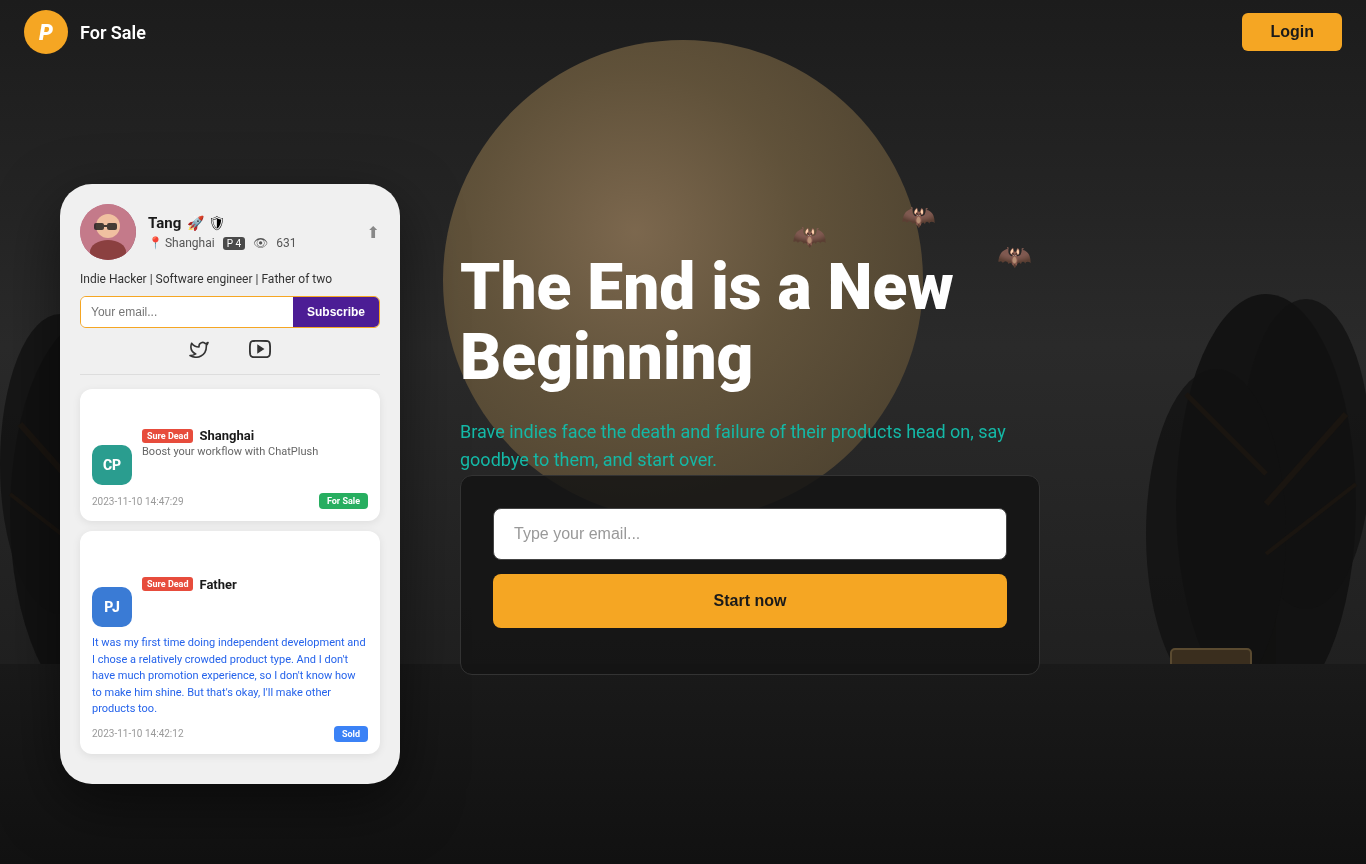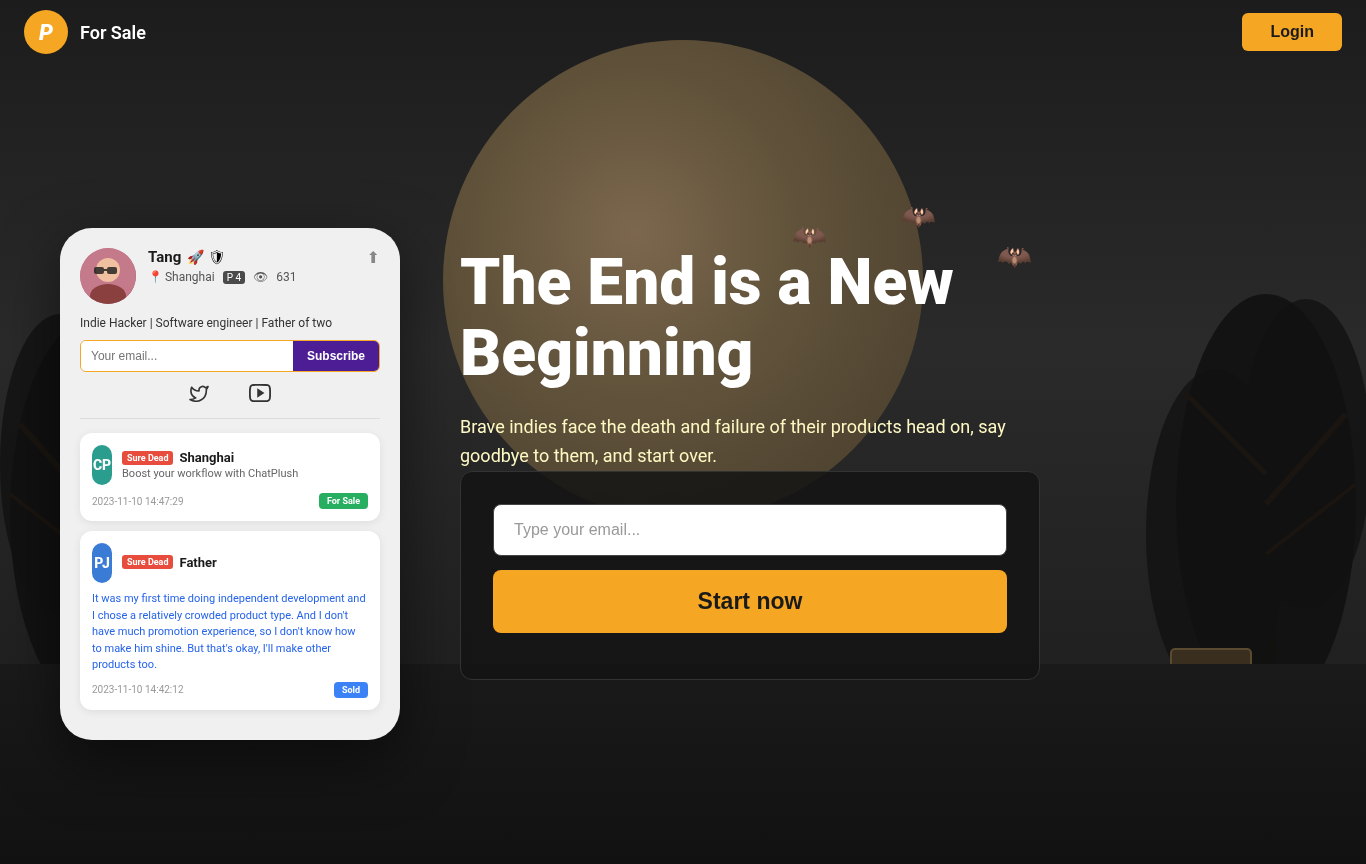--- a/index.html
+++ b/index.html
@@ -126,21 +126,21 @@
       background: #f0f0f0;
       border-radius: 32px;
       padding: 20px;
       box-shadow: 0 20px 60px rgba(0,0,0,0.5);
       margin-top: 40px;
     }
 
     
     .profile-section {
       display: flex;
-      align-items: flex-start;
+      align-items: center;
       gap: 12px;
       margin-bottom: 12px;
     }
 
     .profile-avatar {
       width: 56px;
       height: 56px;
       border-radius: 50%;
       background: linear-gradient(135deg, #d4829a, #8a4a5e);
       flex-shrink: 0;
@@ -260,30 +260,31 @@
     }
 
     .product-header {
       display: flex;
       align-items: center;
       gap: 10px;
       margin-bottom: 8px;
     }
 
     .product-logo {
-      width: 20px;
+      width: 40px;
       height: 40px;
       border-radius: 10px;
       display: flex;
       align-items: center;
       justify-content: center;
       font-weight: 800;
       font-size: 14px;
       color: white;
       flex-shrink: 0;
+      margin-top: 44px;
     }
 
     .product-logo-cp {
       background: #2a9d8f;
     }
 
     .product-logo-pj {
       background: #3a7bd5;
     }
 
@@ -367,21 +368,21 @@
     .hero-title {
       font-size: 64px;
       font-weight: 900;
       line-height: 1.1;
       margin-bottom: 24px;
       color: white;
     }
 
     .hero-subtitle {
       font-size: 18px;
-      color: #fef9c3;
+      color: #14b8a6;
       line-height: 1.6;
       max-width: 600px;
     }
 
     
     .cta-box {
       background: rgba(20, 20, 20, 0.85);
       border: 1px solid #333;
       border-radius: 12px;
       padding: 32px;
@@ -404,21 +405,21 @@
       color: #999;
     }
 
     .start-now-btn {
       width: 100%;
       background: #f5a623;
       color: #1a1a1a;
       border: none;
       padding: 18px;
       border-radius: 8px;
-      font-size: 23px;
+      font-size: 16px;
       font-weight: 800;
       cursor: pointer;
       margin-bottom: 14px;
       text-align: center;
     }
 
     .free-trial-text {
       text-align: center;
       color: #aaa;
       font-size: 14px;

